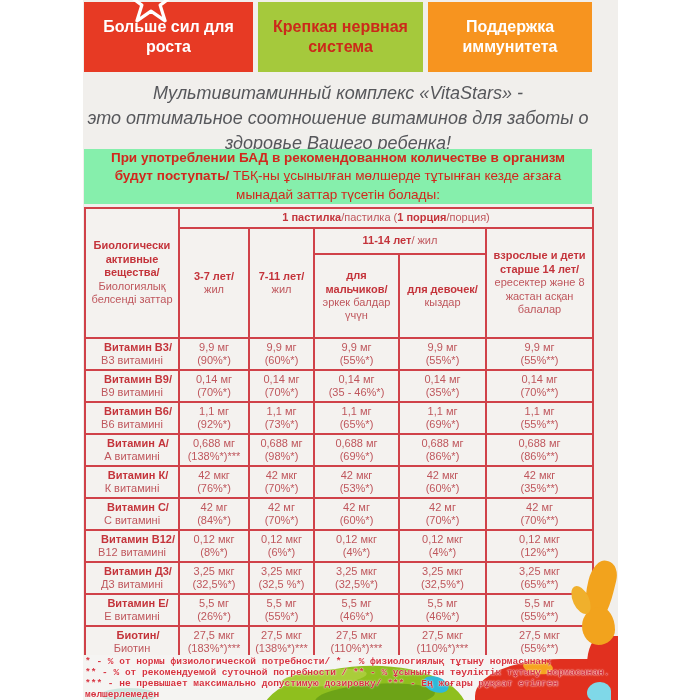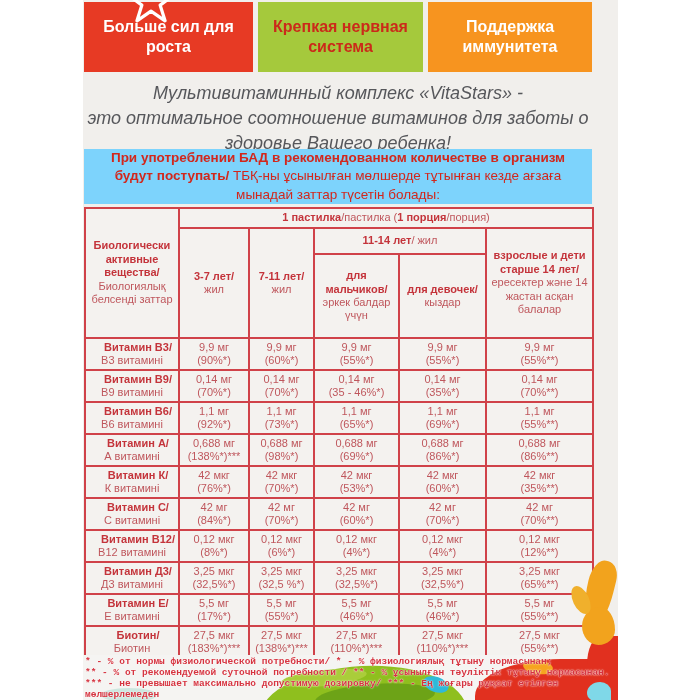--- a/index.html
+++ b/index.html
@@ -13,21 +13,21 @@
   .banner-red{left:1px;width:169px;background:#e73a24;color:#ffffff;}
   .banner-green{left:175px;width:165px;background:#a5c93c;color:#cb2a1a;}
   .banner-orange{left:345px;width:164px;background:#f7941f;color:#ffffff;}
   .star{position:absolute;left:40px;top:-26px;width:54px;height:54px;}
 
   
   .intro{position:absolute;left:1px;top:81px;width:508px;text-align:center;
          font-style:italic;color:#56575b;font-size:18px;line-height:1.38;}
 
   
-  .notice{position:absolute;left:1px;top:149px;width:508px;height:55px;background:#7dd3fc;
+  .notice{position:absolute;left:1px;top:149px;width:508px;height:55px;background:#86efac;
           display:flex;align-items:center;justify-content:center;text-align:center;
           color:#d2271c;font-size:13.5px;line-height:1.34;padding:0 10px;box-sizing:border-box;}
   .notice .b{font-weight:bold;}
 
   
   table.nutri{position:absolute;left:1px;top:207px;width:508px;height:450px;border-collapse:collapse;
           table-layout:fixed;background:#f4f2ef;}
   table.nutri th,table.nutri td{border:2px solid #d04249;padding:0 1px;text-align:center;vertical-align:middle;
           font-size:11px;line-height:1.22;color:#bf565c;font-weight:normal;}
   table.nutri .b{font-weight:bold;color:#c4343b;}
@@ -108,21 +108,21 @@
             <div class="b">3-7 лет/</div>
             <div>жил</div>
           </th>
           <th rowspan="2">
             <div class="b">7-11 лет/</div>
             <div>жил</div>
           </th>
           <th colspan="2"><span class="b">11-14 лет</span><span>/ жил</span></th>
           <th rowspan="2">
             <div class="b">взрослые и дети старше 14 лет/</div>
-            <div>ересектер және 14 жастан асқан балалар</div>
+            <div>ересектер және 8 жастан асқан балалар</div>
           </th>
         </tr>
         <tr class="hr3">
           <th>
             <div class="b">для мальчиков/</div>
             <div>эркек балдар үчүн</div>
           </th>
           <th>
             <div class="b">для девочек/</div>
             <div>кыздар</div>
@@ -338,21 +338,21 @@
               <div>(65%**)</div>
             </td>
           </tr>
           <tr>
             <td class="namec">
               <div class="b">Витамин Е/</div>
               <div>Е витамині</div>
             </td>
             <td>
               <div>5,5 мг</div>
-              <div>(17%*)</div>
+              <div>(26%*)</div>
             </td>
             <td>
               <div>5,5 мг</div>
               <div>(55%*)</div>
             </td>
             <td>
               <div>5,5 мг</div>
               <div>(46%*)</div>
             </td>
             <td>

